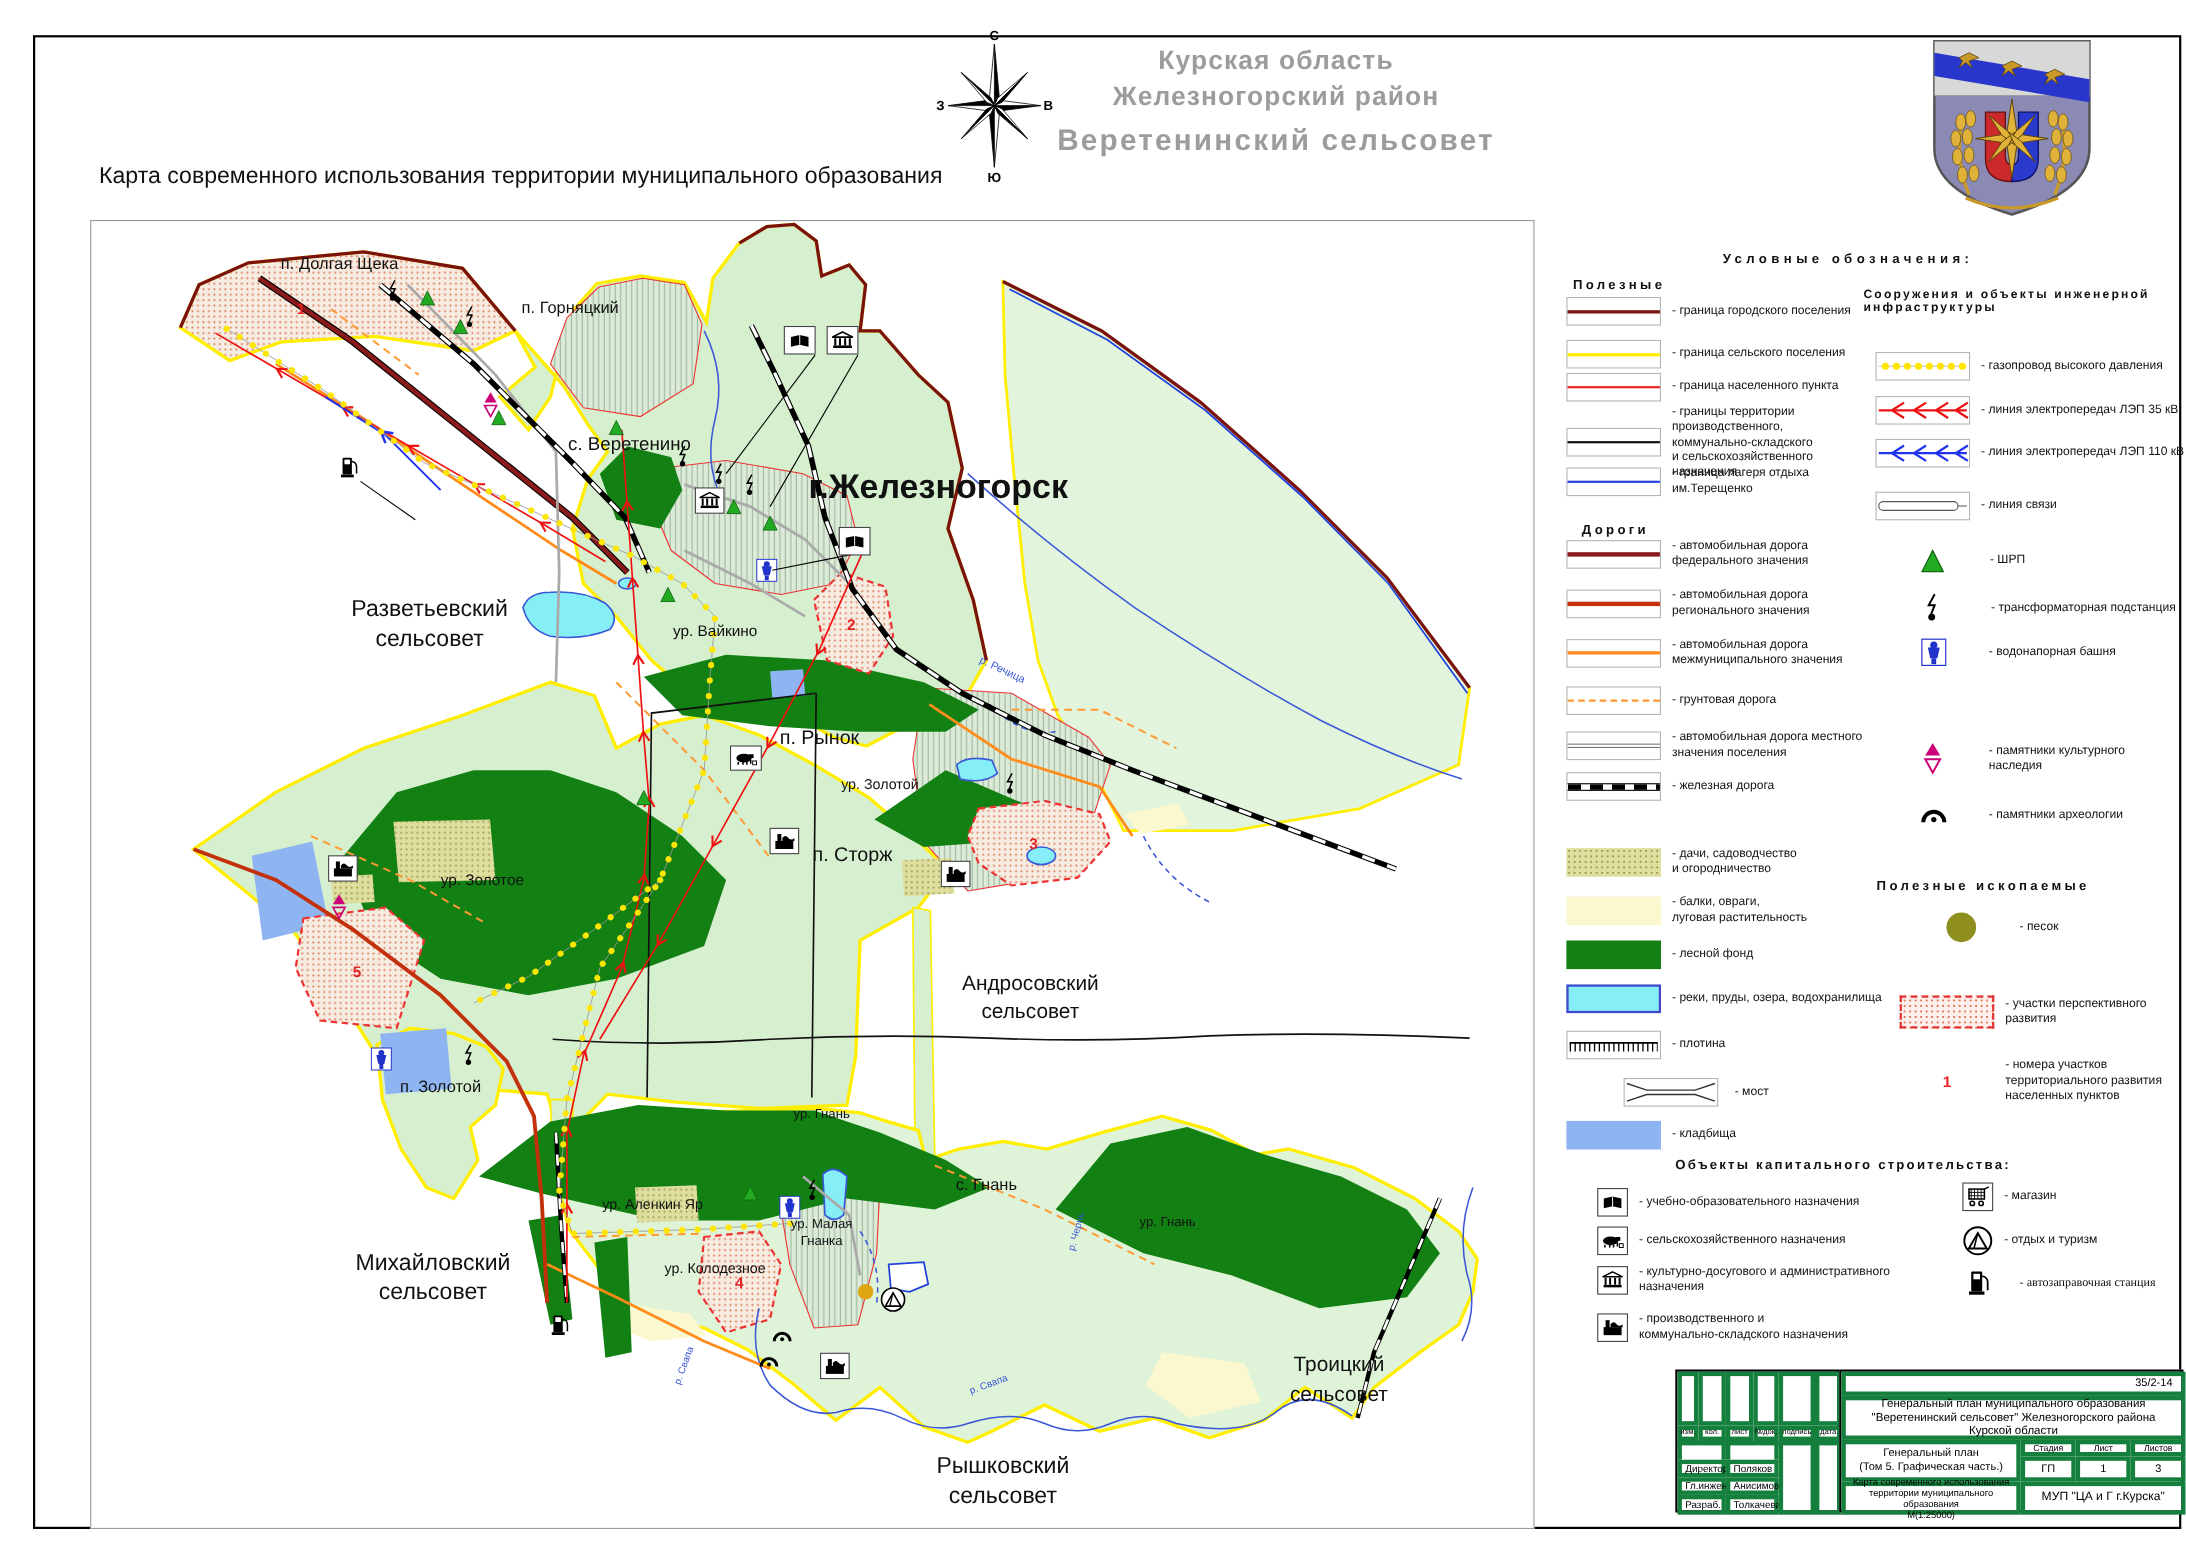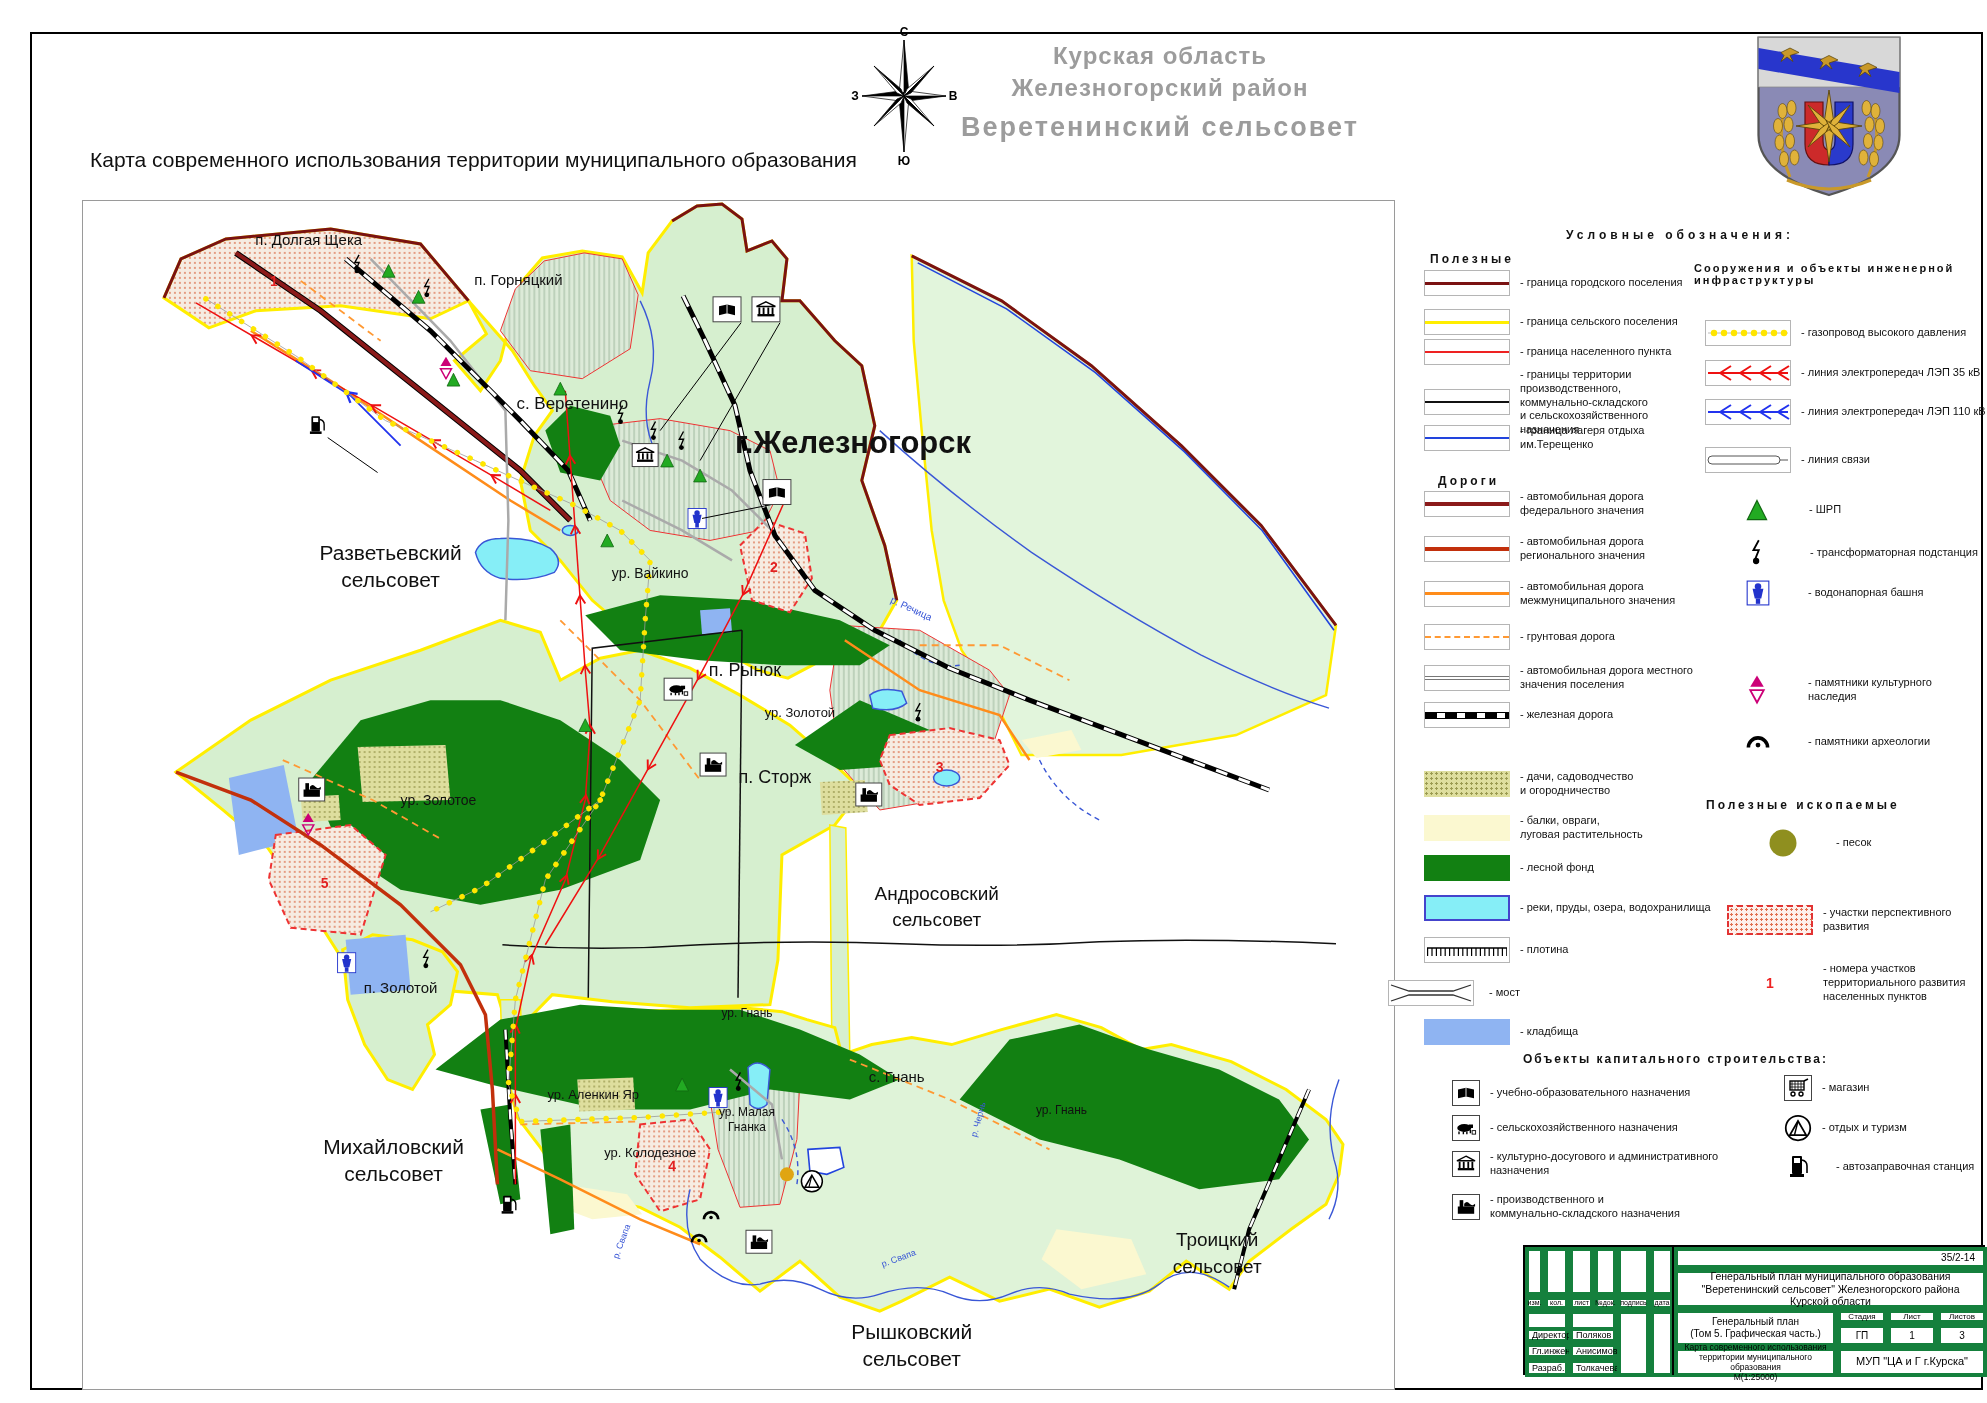--- a/index.html
+++ b/index.html
@@ -576,21 +576,21 @@
   </div>
 <div class="leg-item" style="left:1424px;top:937px;">
     <div class="sw">
       <svg width="84" height="24">
         <path d="M2,10 H82" stroke="#000" stroke-width="1.5"></path>
         <path d="M2,14 H82" stroke="#000" stroke-width="8" stroke-dasharray="1.2,3.2"></path>
       </svg>
     </div>
     <div class="leg-label">- плотина</div>
   </div>
-<div class="leg-item" style="left:1388px;top:980px;gap:15px;">
+<div class="leg-item" style="left:1476px;top:980px;gap:15px;">
     <div class="sw">
       <svg width="84" height="24">
         <path d="M2,4 L20,10 H64 L82,4 M2,20 L20,14 H64 L82,20" stroke="#333" fill="none" stroke-width="1.3"></path>
       </svg>
     </div>
     <div class="leg-label">- мост</div>
   </div>
 <div class="leg-item" style="left:1424px;top:1019px;">
     <div class="sw-fill sw-cem"></div>
     <div class="leg-label">- кладбища</div>
@@ -753,21 +753,21 @@
 <div class="leg-item" style="left:1784px;top:1114px;">
     <svg width="28" height="28">
       <use href="#sym-tent" width="28" height="28"></use>
     </svg>
     <div class="leg-label">- отдых и туризм</div>
   </div>
 <div class="leg-item" style="left:1790px;top:1152px;">
     <svg width="22" height="30">
       <use href="#sym-gas" width="20" height="28"></use>
     </svg>
-    <div class="leg-label" style="margin-left:14px;">- автозаправочная  станция</div>
+    <div class="leg-label" style="margin-left:14px;font-family:Liberation Serif, serif;">- автозаправочная  станция</div>
   </div>
 
 <div class="tb" style="left:1523px;top:1245px;width:149px;height:130px;">
   <div class="tb-cell tb-small" style="left:0;top:0;width:19px;height:13px;border:none;"></div>
   <div class="tb-cell tb-small" style="left:0;top:49px;width:19px;height:14px;">изм.</div>
   <div class="tb-cell tb-small" style="left:19px;top:49px;width:25px;height:14px;">кол.</div>
   <div class="tb-cell tb-small" style="left:44px;top:49px;width:25px;height:14px;">лист</div>
   <div class="tb-cell tb-small" style="left:69px;top:49px;width:23px;height:14px;">№док.</div>
   <div class="tb-cell tb-small" style="left:92px;top:49px;width:33px;height:14px;">подпись</div>
   <div class="tb-cell tb-small" style="left:125px;top:49px;width:24px;height:14px;">дата</div>

